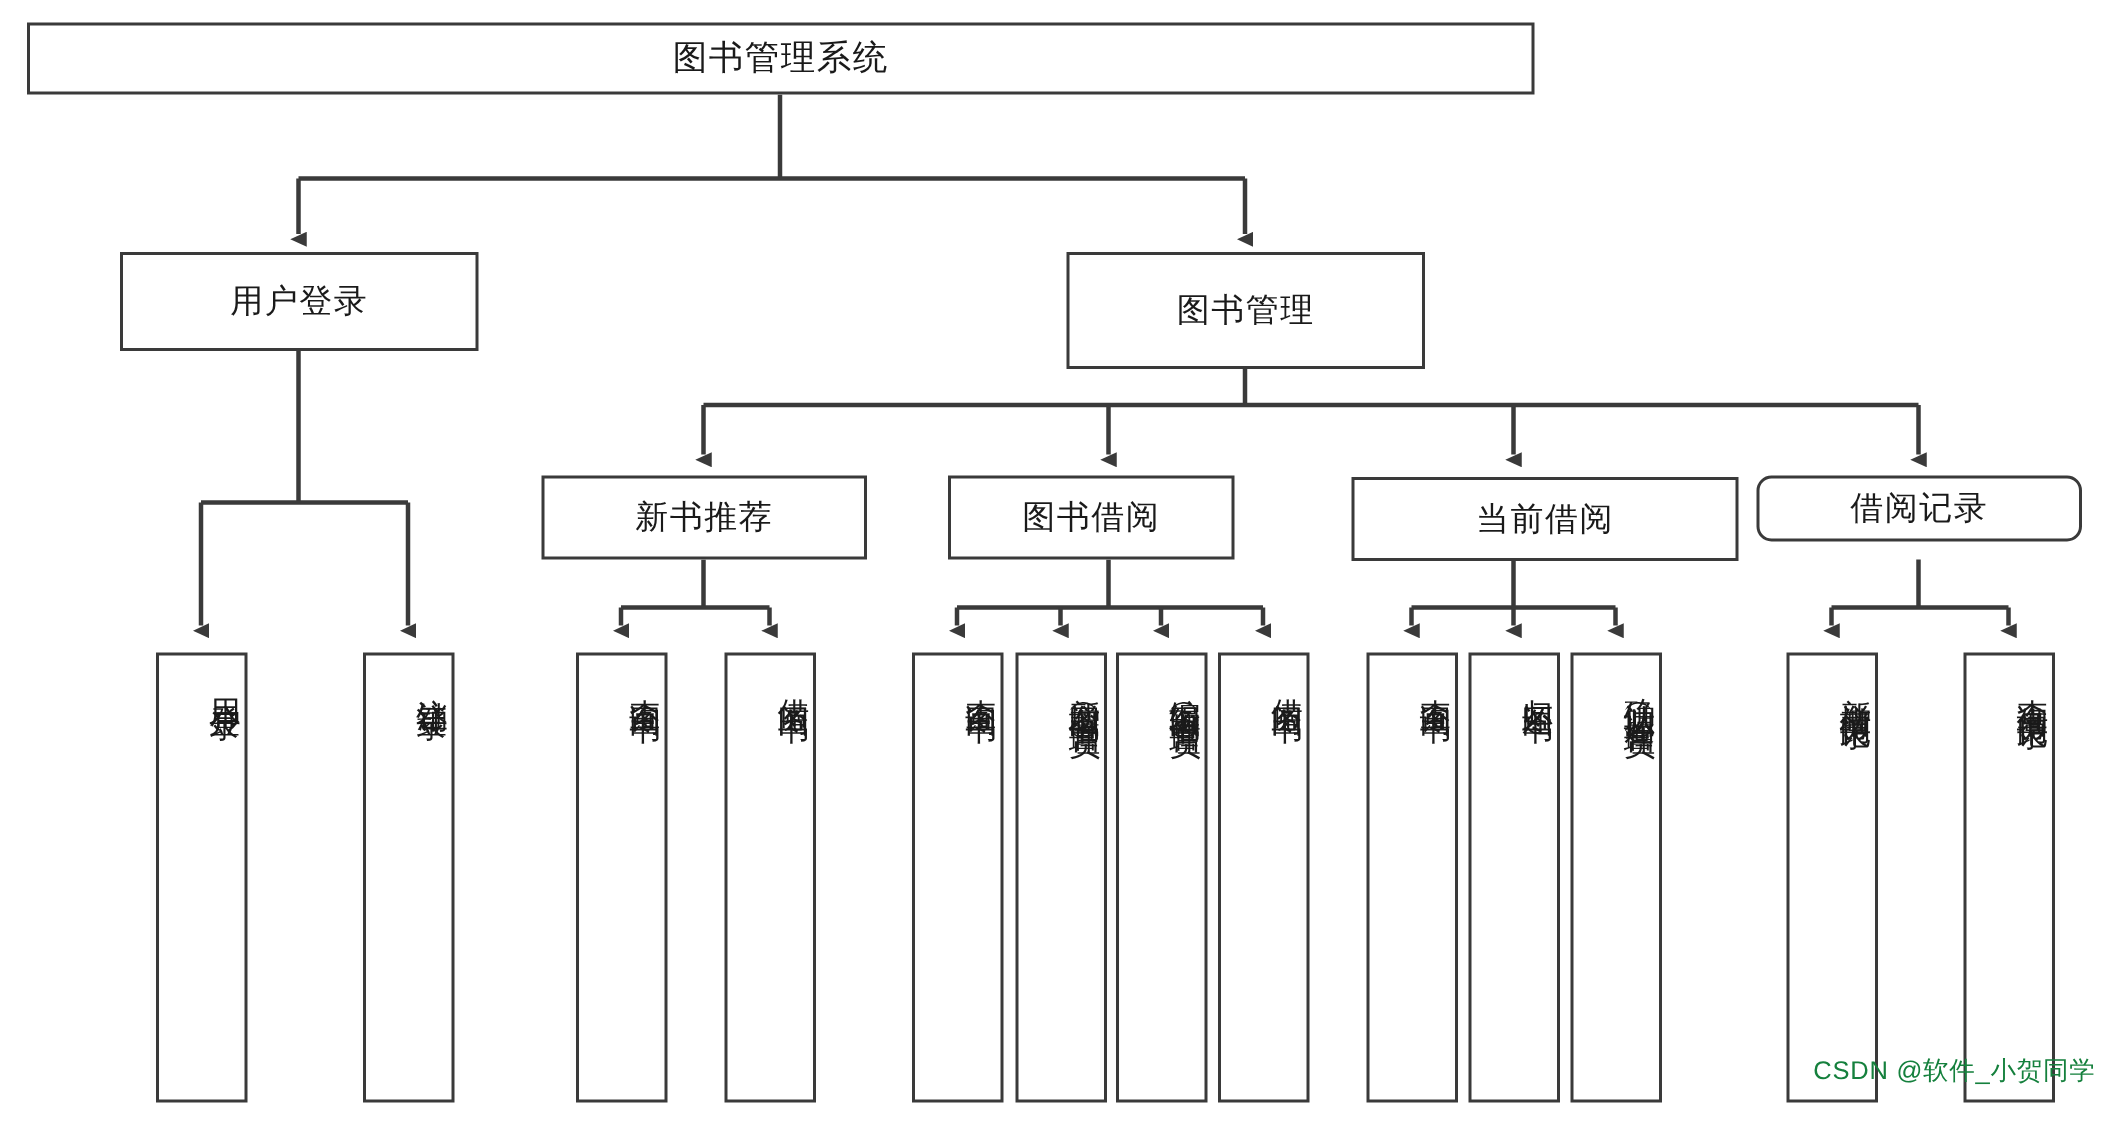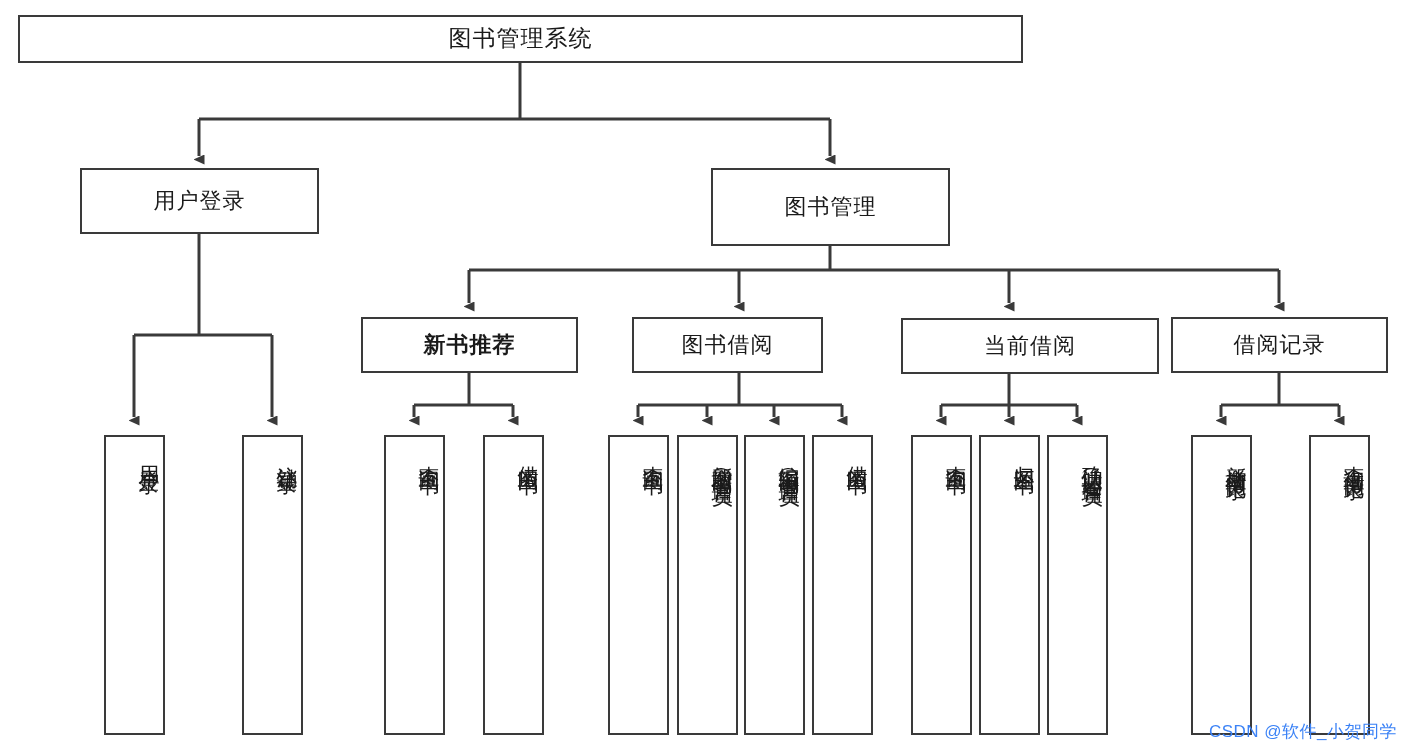--- a/index.html
+++ b/index.html
@@ -55,23 +55,23 @@
     text-orientation: upright;
     letter-spacing: 3px;
     white-space: nowrap;
   }
   .node.root {
     font-size: 23px;
   }
   .watermark {
     position: absolute;
     right: 8px;
-    bottom: 4px;
+    bottom: 22px;
     font-size: 17px;
-    color: #3b82f6;
+    color: #15803d;
     letter-spacing: 0.5px;
     white-space: nowrap;
   }
 </style>
 </head>
 <body>
 
 <div id="canvas">
 
   <svg id="wires" viewBox="0 0 1405 747" xmlns="http://www.w3.org/2000/svg">
@@ -129,33 +129,33 @@
   </div>
 
   <div class="node horiz" style="left:80px; top:168px; width:239px; height:66px;">
     <span>用户登录</span>
   </div>
 
   <div class="node horiz" style="left:711px; top:168px; width:239px; height:78px;">
     <span>图书管理</span>
   </div>
 
-  <div class="node horiz" style="left:361px; top:317px; width:217px; height:56px;font-weight:bold;">
+  <div class="node horiz" style="left:361px; top:317px; width:217px; height:56px;">
     <span>新书推荐</span>
   </div>
 
   <div class="node horiz" style="left:632px; top:317px; width:191px; height:56px;">
     <span>图书借阅</span>
   </div>
 
   <div class="node horiz" style="left:901px; top:318px; width:258px; height:56px;">
     <span>当前借阅</span>
   </div>
 
-  <div class="node horiz" style="left:1171px; top:317px; width:217px; height:56px;">
+  <div class="node horiz" style="left:1171px; top:317px; width:217px; height:44px;border-radius:10px;">
     <span>借阅记录</span>
   </div>
 
   <div class="node vert" style="left:104px; top:435px; width:61px; height:300px;">
     <span class="vlabel">用户登录</span>
   </div>
 
   <div class="node vert" style="left:242px; top:435px; width:61px; height:300px;">
     <span class="vlabel">注销登录</span>
   </div>

